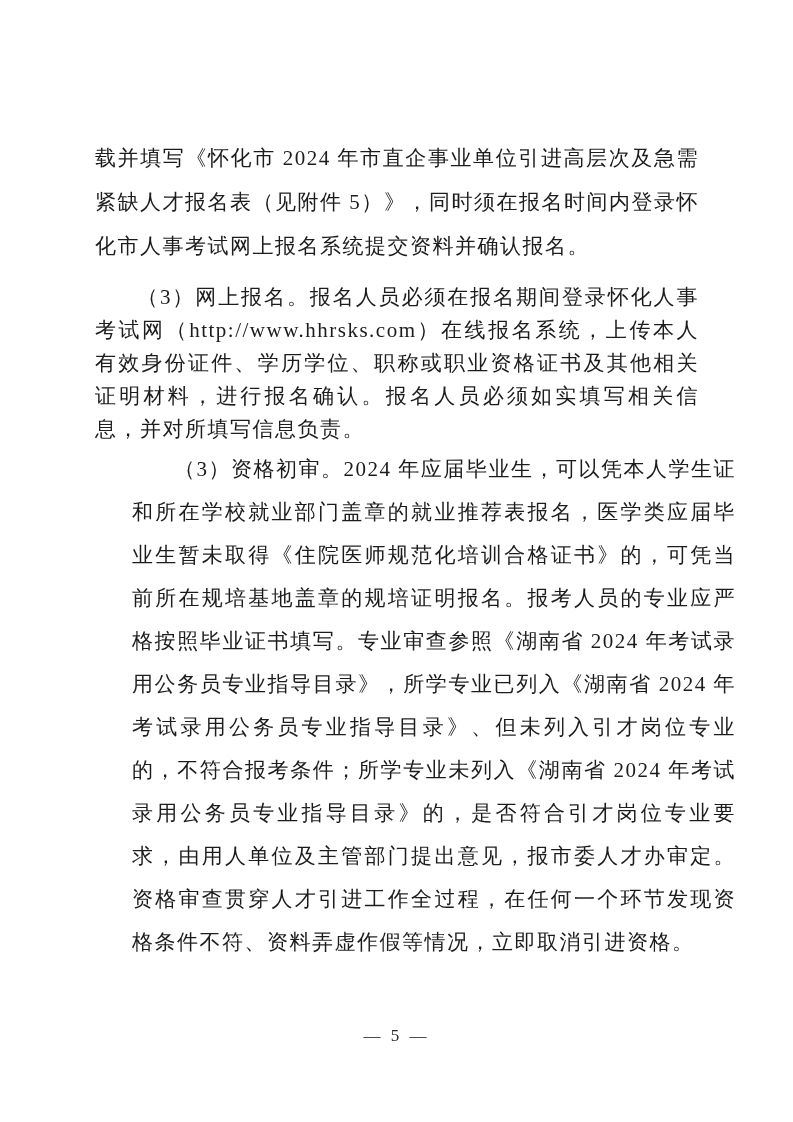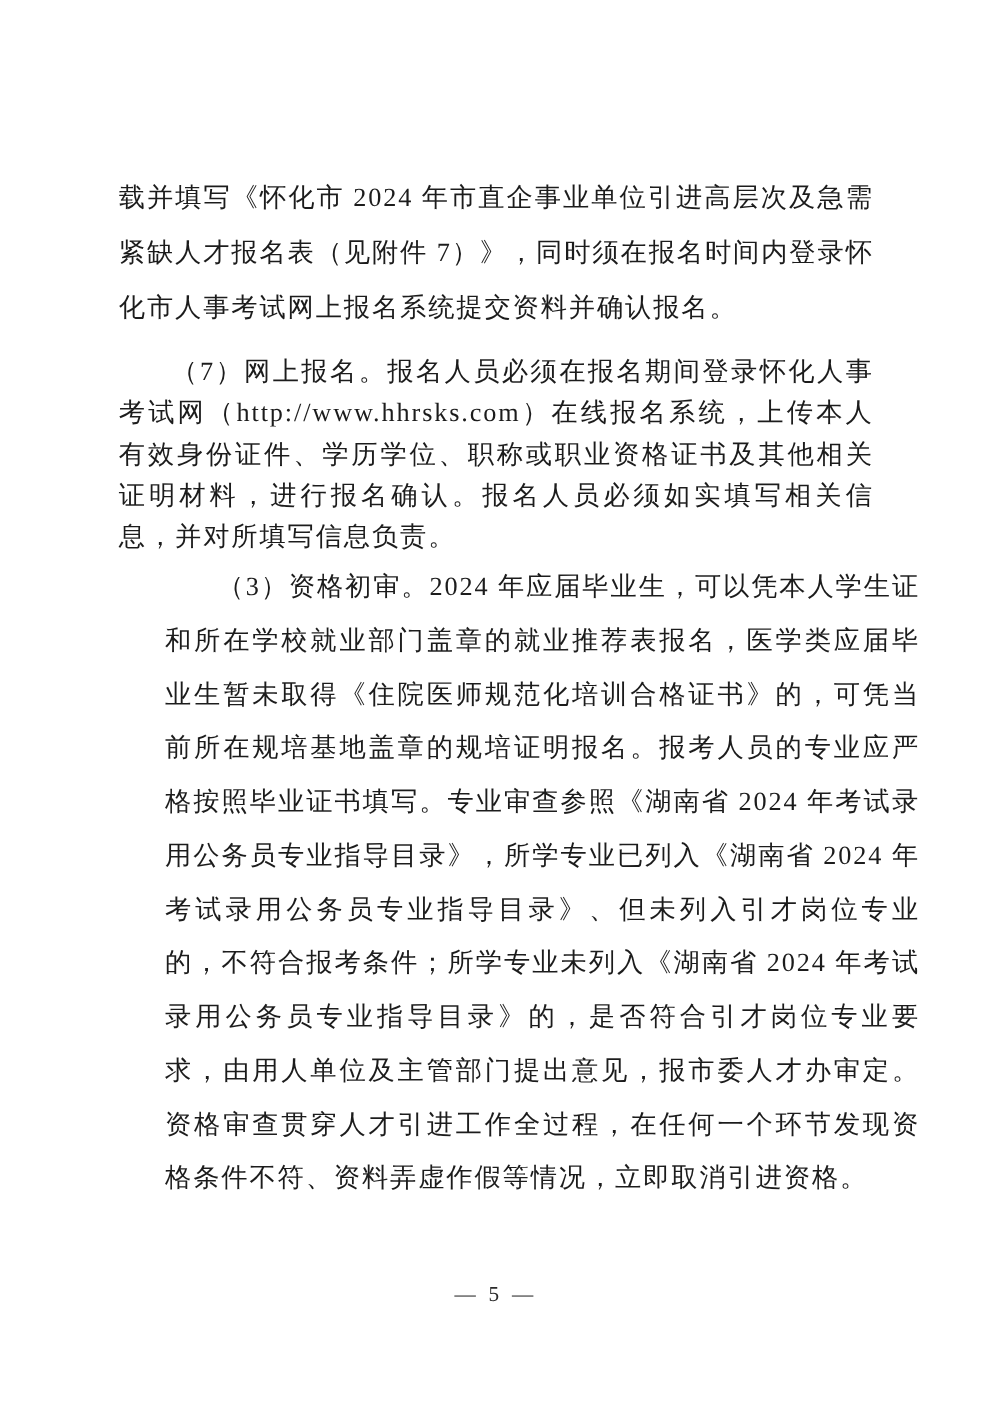--- a/index.html
+++ b/index.html
@@ -51,21 +51,21 @@
     font-size: 17px;
     letter-spacing: 3px;
     color: #2a2a2a;
   }
 </style>
 </head>
 <body>
 
 <div class="page">
 
-  <p class="para para-1">载并填写《怀化市 2024 年市直企事业单位引进高层次及急需紧缺人才报名表（见附件 7）》，同时须在报名时间内登录怀化市人事考试网上报名系统提交资料并确认报名。</p>
+  <p class="para para-1">载并填写《怀化市 2024 年市直企事业单位引进高层次及急需紧缺人才报名表（见附件 5）》，同时须在报名时间内登录怀化市人事考试网上报名系统提交资料并确认报名。</p>
 
-  <p class="para para-2">（7）网上报名。报名人员必须在报名期间登录怀化人事考试网（http://www.hhrsks.com）在线报名系统，上传本人有效身份证件、学历学位、职称或职业资格证书及其他相关证明材料，进行报名确认。报名人员必须如实填写相关信息，并对所填写信息负责。</p>
+  <p class="para para-2">（3）网上报名。报名人员必须在报名期间登录怀化人事考试网（http://www.hhrsks.com）在线报名系统，上传本人有效身份证件、学历学位、职称或职业资格证书及其他相关证明材料，进行报名确认。报名人员必须如实填写相关信息，并对所填写信息负责。</p>
 
   <p class="para para-3">（3）资格初审。2024 年应届毕业生，可以凭本人学生证和所在学校就业部门盖章的就业推荐表报名，医学类应届毕业生暂未取得《住院医师规范化培训合格证书》的，可凭当前所在规培基地盖章的规培证明报名。报考人员的专业应严格按照毕业证书填写。专业审查参照《湖南省 2024 年考试录用公务员专业指导目录》，所学专业已列入《湖南省 2024 年考试录用公务员专业指导目录》、但未列入引才岗位专业的，不符合报考条件；所学专业未列入《湖南省 2024 年考试录用公务员专业指导目录》的，是否符合引才岗位专业要求，由用人单位及主管部门提出意见，报市委人才办审定。资格审查贯穿人才引进工作全过程，在任何一个环节发现资格条件不符、资料弄虚作假等情况，立即取消引进资格。</p>
 
   <div class="page-number">— 5 —</div>
 
 </div>
 
 </body></html>

